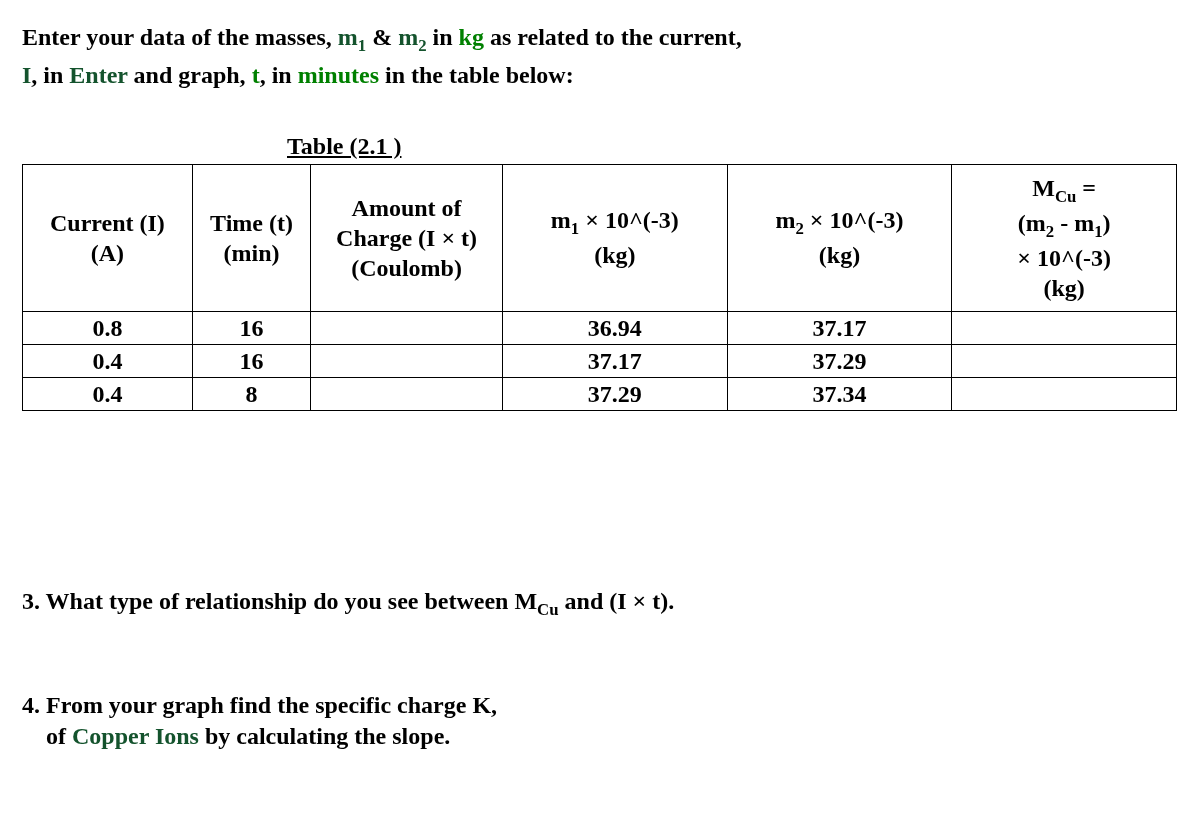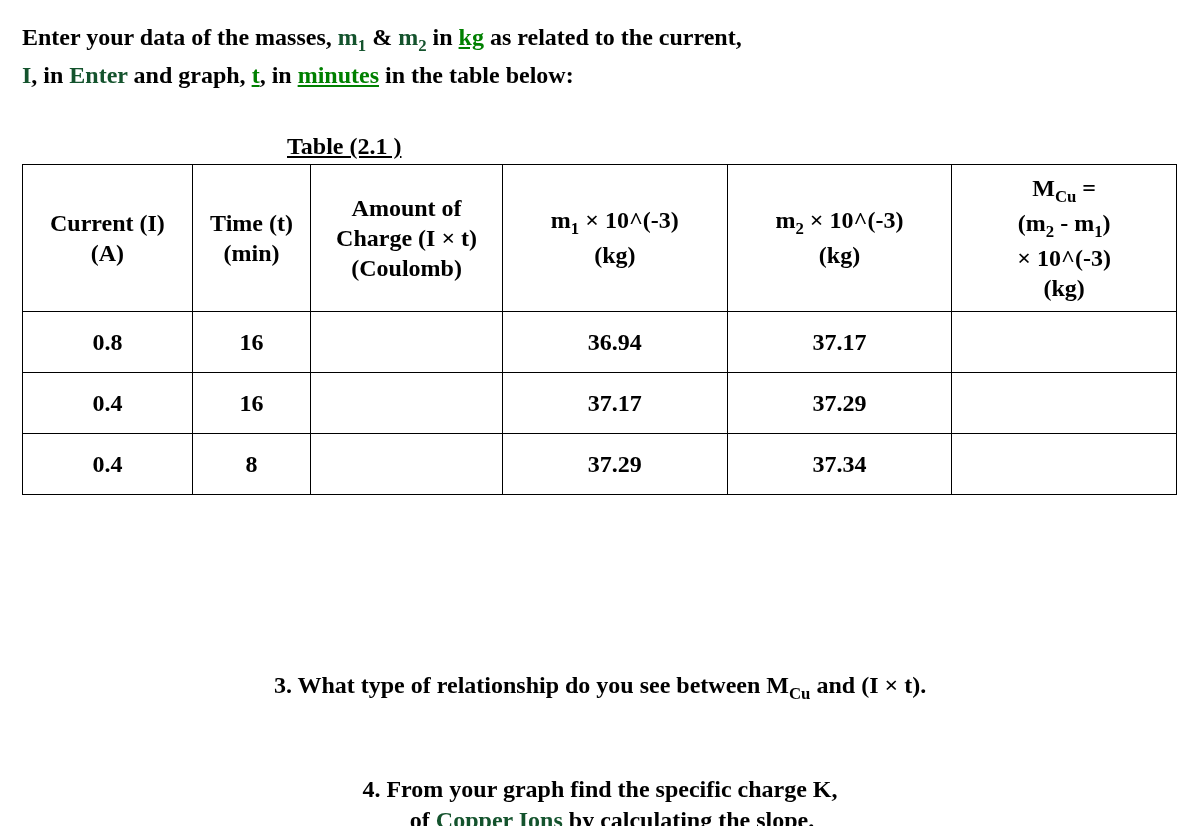--- a/index.html
+++ b/index.html
@@ -10,53 +10,52 @@
       width: 1200px;
       box-sizing: border-box;
       color: #000;
     }
     .instruction {
       font-weight: bold;
       line-height: 1.45;
       margin-bottom: 40px;
     }
     .red { color: #14532d; }
-    .green { color: #008000; text-decoration: underline; }
+    .green { color: #008000; }
     .sub { vertical-align: sub; font-size: 0.7em; }
     .table-caption {
       font-weight: bold;
       text-decoration: underline;
       margin-left: 265px;
       margin-bottom: 4px;
     }
     table {
       border-collapse: collapse;
       width: 1155px;
       table-layout: fixed;
     }
     th, td {
       border: 1.5px solid #000;
       text-align: center;
       vertical-align: middle;
       font-weight: bold;
       line-height: 1.25;
     }
     th { padding: 8px 4px; }
-    td { padding: 15px 4px; }
+    td { padding: 1px 4px; }
     col.c1 { width: 155px; }
     col.c2 { width: 108px; }
     col.c3 { width: 175px; }
     col.c4 { width: 205px; }
     col.c5 { width: 205px; }
     col.c6 { width: 205px; }
     .question {
       font-weight: bold;
       margin-top: 20px;
       line-height: 1.3;
-      text-align: center;
     }
     .q3 { margin-top: 175px; }
     .q4 { margin-top: 70px; }
     .q4-sub { margin-left: 24px; }
   </style>
 </head>
 <body>
 
 <div class="instruction">
   <span>Enter your data of the masses, </span><span class="red"><span>m</span><span class="sub">1</span></span><span> &amp; </span><span class="red"><span>m</span><span class="sub">2</span></span><span> in </span><span class="green">kg</span><span> as related to the current,</span><br>

